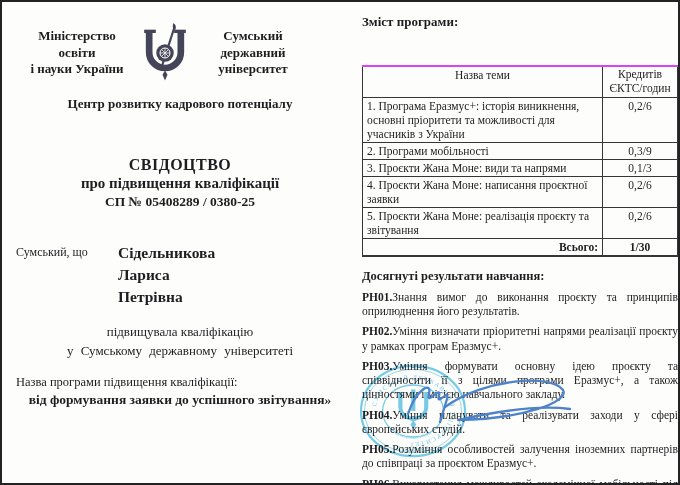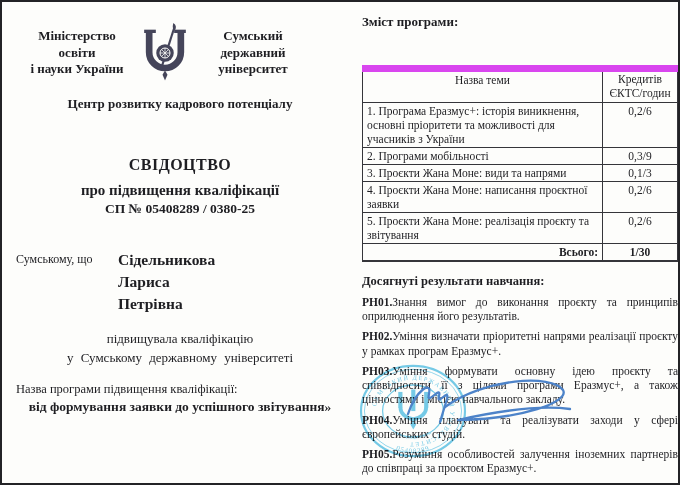--- a/index.html
+++ b/index.html
@@ -13,35 +13,35 @@
     color:#1e1e22;
     overflow:hidden;
   }
   
   .left-col{position:absolute;left:14px;top:10px;width:328px;}
   .header-row{display:flex;align-items:center;justify-content:flex-start;margin-top:10px;}
   .org{width:122px;text-align:center;font-weight:bold;font-size:13px;line-height:1.3;}
   .logo{width:54px;display:flex;justify-content:center;}
   .department{text-align:center;font-weight:bold;font-size:13px;margin-top:12px;}
   .cert-title{margin-top:44px;text-align:center;font-weight:bold;font-size:16px;letter-spacing:.5px;}
-  .cert-subtitle{text-align:center;font-weight:bold;font-size:15px;margin-top:8px;}
+  .cert-subtitle{text-align:center;font-weight:bold;font-size:15px;margin-top:1px;}
   .cert-number{text-align:center;font-weight:bold;font-size:13.5px;margin-top:2px;}
   .attest-row{display:flex;margin-top:32px;}
   .attest-label{font-size:12px;width:102px;flex:none;padding-top:3px;}
   .holder{font-weight:bold;font-size:15.5px;line-height:1.42;}
   .period{text-align:center;font-size:13px;margin-top:15px;line-height:1.45;}
   .spread{word-spacing:4px;}
   .program-label{font-size:12.5px;margin-top:14px;}
   .program-title{text-align:center;font-weight:bold;font-size:13.5px;line-height:1.35;margin-top:1px;}
   
   .right-col{position:absolute;left:360px;top:10px;width:316px;}
   .content-title{font-weight:bold;font-size:13px;margin-top:2px;}
   table.topics{width:100%;border-collapse:collapse;margin-top:4px;font-size:11.5px;line-height:1.22;}
   table.topics th,table.topics td{border:1px solid #35353a;padding:1px 4px;vertical-align:top;}
-  table.topics{border-top:7px solid #d946ef;border-bottom:2px solid #35353a;margin-top:35px;}
+  table.topics{border-top:2px solid #d946ef;border-bottom:2px solid #35353a;margin-top:35px;}
   th.topic-col{font-weight:normal;text-align:center;vertical-align:middle;}
   th.credits-col{font-weight:normal;text-align:center;width:66px;line-height:1.2;}
   td.credits{text-align:center;}
   tr.total-row td{font-weight:bold;}
   td.total-label{text-align:right;padding-right:10px;}
   .outcomes-title{font-weight:bold;font-size:12.5px;margin-top:12px;}
   .outcome{font-size:11.5px;text-align:justify;margin:6px 0 0 0;line-height:1.24;}
   .outcome b{font-weight:bold;}
   
   .stamp{position:absolute;left:352px;top:358px;width:118px;height:102px;opacity:.8;mix-blend-mode:multiply;pointer-events:none;}
@@ -84,21 +84,21 @@
         <div>університет</div>
       </div>
     </div>
     <div class="department">Центр розвитку кадрового потенціалу</div>
 
     <div class="cert-title">СВІДОЦТВО</div>
     <div class="cert-subtitle">про підвищення кваліфікації</div>
     <div class="cert-number">СП № 05408289 / 0380-25</div>
 
     <div class="attest-row">
-      <div class="attest-label">Сумському, що</div>
+      <div class="attest-label">Сумський, що</div>
       <div class="holder">
         <div>Сідельникова</div>
         <div>Лариса</div>
         <div>Петрівна</div>
       </div>
     </div>
 
     <div class="period">
       <div>підвищувала кваліфікацію</div>
       <div class="spread">у Сумському державному університеті</div>

